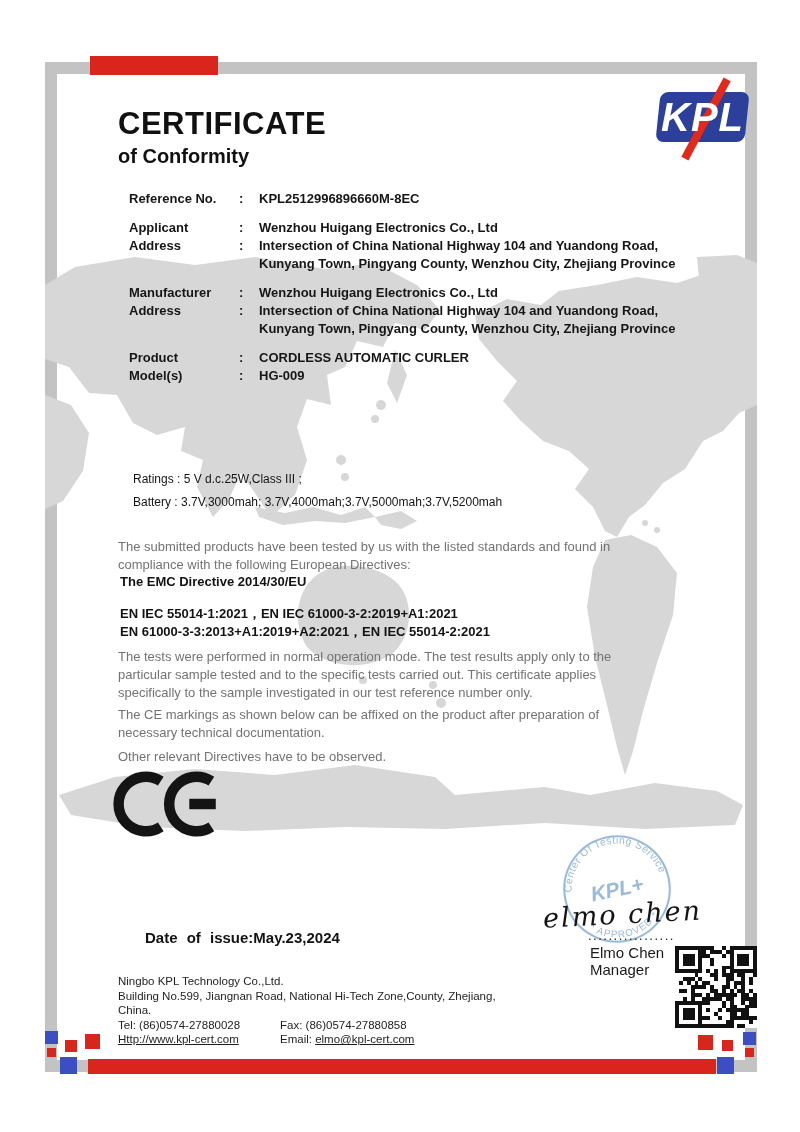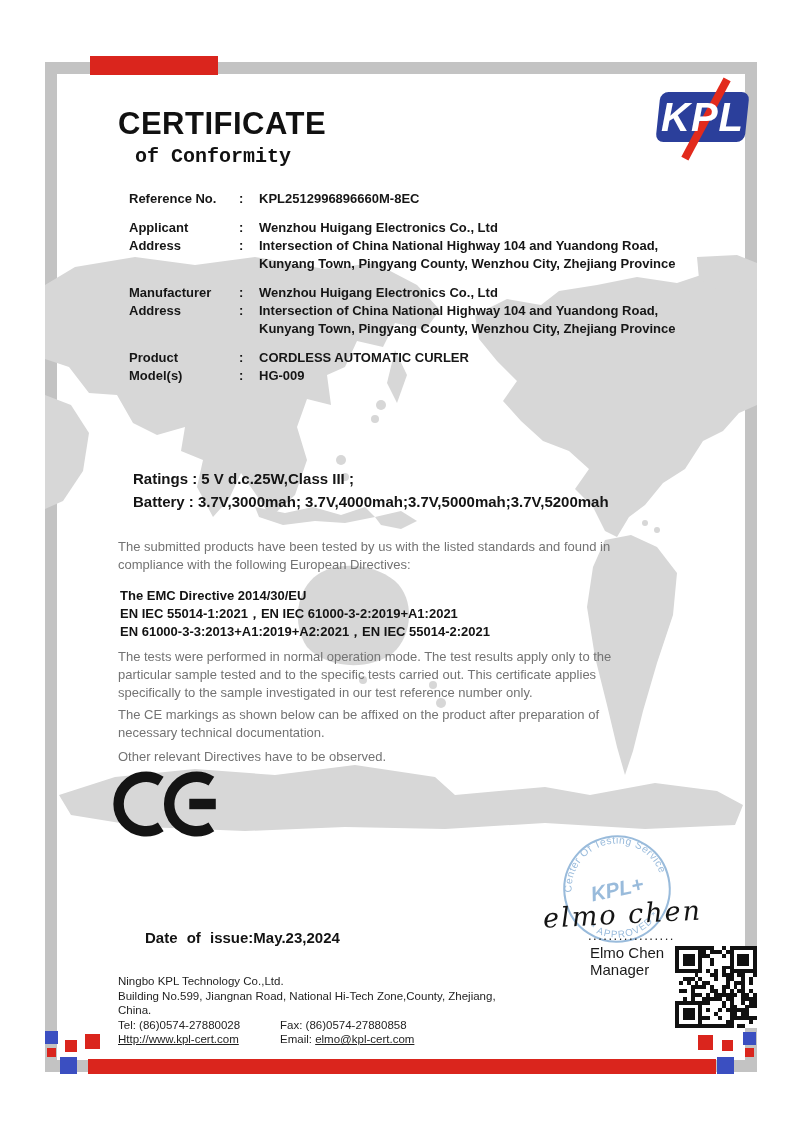--- a/index.html
+++ b/index.html
@@ -22,31 +22,31 @@
   .logo .rect { position:absolute; left:3px; top:14px; width:89px; height:50px;
     background:#2b3f9b; border-radius:8px; transform:skewX(-6deg); }
   .logo .slash { position:absolute; left:47px; top:-4px; width:8px; height:90px;
     background:#e22a1c; transform:rotate(28deg); }
   .logo .txt { position:absolute; left:3px; top:14px; width:89px; height:50px;
     display:flex; align-items:center; justify-content:center;
     color:#fff; font-weight:bold; font-style:italic; font-size:40px; letter-spacing:1px; }
 
   .title { left:118px; top:106px; }
   .title .t1 { font-size:31px; font-weight:bold; letter-spacing:0.5px; color:#111; }
-  .title .t2 { font-size:20px; font-weight:bold; margin-top:3px; margin-left:17px; color:#111;font-family:Liberation Mono, monospace; }
+  .title .t2 { font-size:20px; font-weight:bold; margin-top:3px; margin-left:0; color:#111; }
 
   
   .fields { left:120px; top:190px; width:560px; font-size:13px; font-weight:bold; color:#161616; }
   .frow { display:flex; line-height:18px;margin-left:9px; }
   .frow .lbl { width:110px; flex:0 0 110px; }
   .frow .col { width:20px; flex:0 0 20px; text-align:left; }
   .frow .val { flex:1; }
   .gap { margin-top:11px; }
 
-  .ratings { left:133px; top:468px; font-size:15px; font-weight:bold; line-height:22.5px; color:#141414; }
+  .ratings { left:133px; top:468px; font-size:12px; font-weight:normal; line-height:22.5px; color:#141414; }
 
   .para { left:118px; width:528px; font-size:13px; line-height:18px; color:#737373; }
   .bold { font-weight:bold; color:#131313; }
 
   .ce { left:113px; top:763px; }
 
   .dateline { left:145px; top:929px; font-size:15px; font-weight:bold; word-spacing:5px; color:#131313; }
 
   .stamp { left:555px; top:827px; width:124px; height:124px; transform:rotate(-12deg); opacity:0.9; }
   .sigscript { left:543px; top:898px; width:180px; font-family:"DejaVu Serif", serif;
@@ -156,21 +156,21 @@
     <span class="val">HG-009</span>
   </div>
 </div>
 
 <div class="abs ratings">
   <div>Ratings : 5 V d.c.25W,Class III  ;</div>
   <div>Battery  : 3.7V,3000mah;  3.7V,4000mah;3.7V,5000mah;3.7V,5200mah</div>
 </div>
 
 <p class="abs para" style="top:538px">The submitted products have been tested by us with the listed standards and found in compliance with the following European Directives:</p>
-<p class="abs para bold" style="top:587px;left:120px">The EMC Directive 2014/30/EU</p>
+<p class="abs para bold" style="top:573px;left:120px">The EMC Directive 2014/30/EU</p>
 <div class="abs para bold" style="top:605px;left:120px;line-height:17.5px">
   <div>EN IEC 55014-1:2021，EN IEC 61000-3-2:2019+A1:2021</div>
   <div>EN 61000-3-3:2013+A1:2019+A2:2021，EN IEC 55014-2:2021</div>
 </div>
 <p class="abs para" style="top:648px">The tests were performed in normal operation mode. The test results apply only to the particular sample tested and to the specific tests carried out. This certificate applies specifically to the sample investigated in our test reference number only.</p>
 <p class="abs para" style="top:706px">The CE markings as shown below can be affixed on the product after preparation of necessary technical documentation.</p>
 <p class="abs para" style="top:748px">Other relevant Directives have to be observed.</p>
 
 <svg class="abs ce" width="106" height="82" viewBox="0 0 132 92" aria-hidden="true">
   <g fill="none" stroke="#141414" stroke-width="13">

